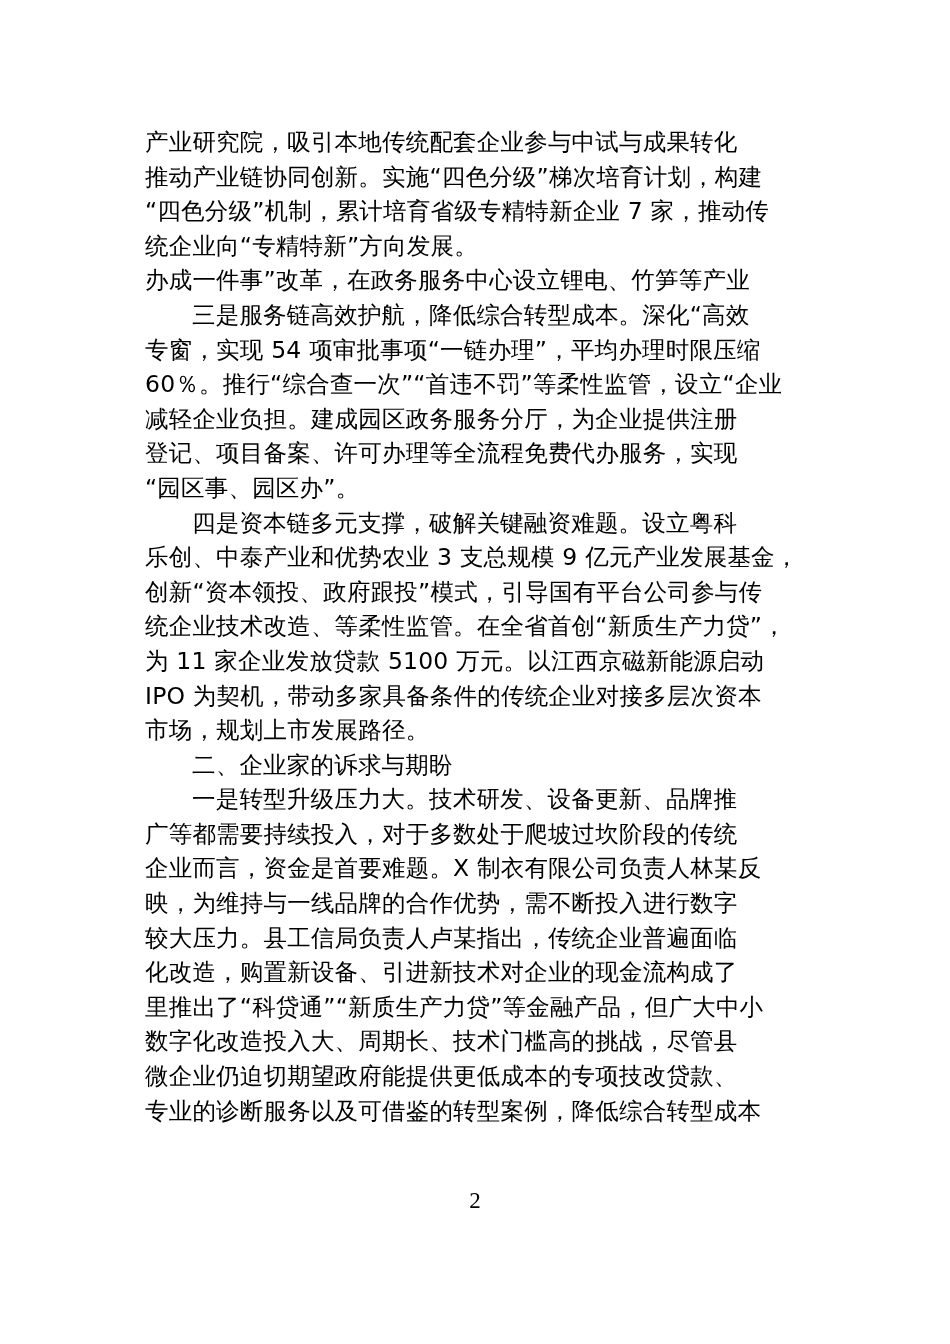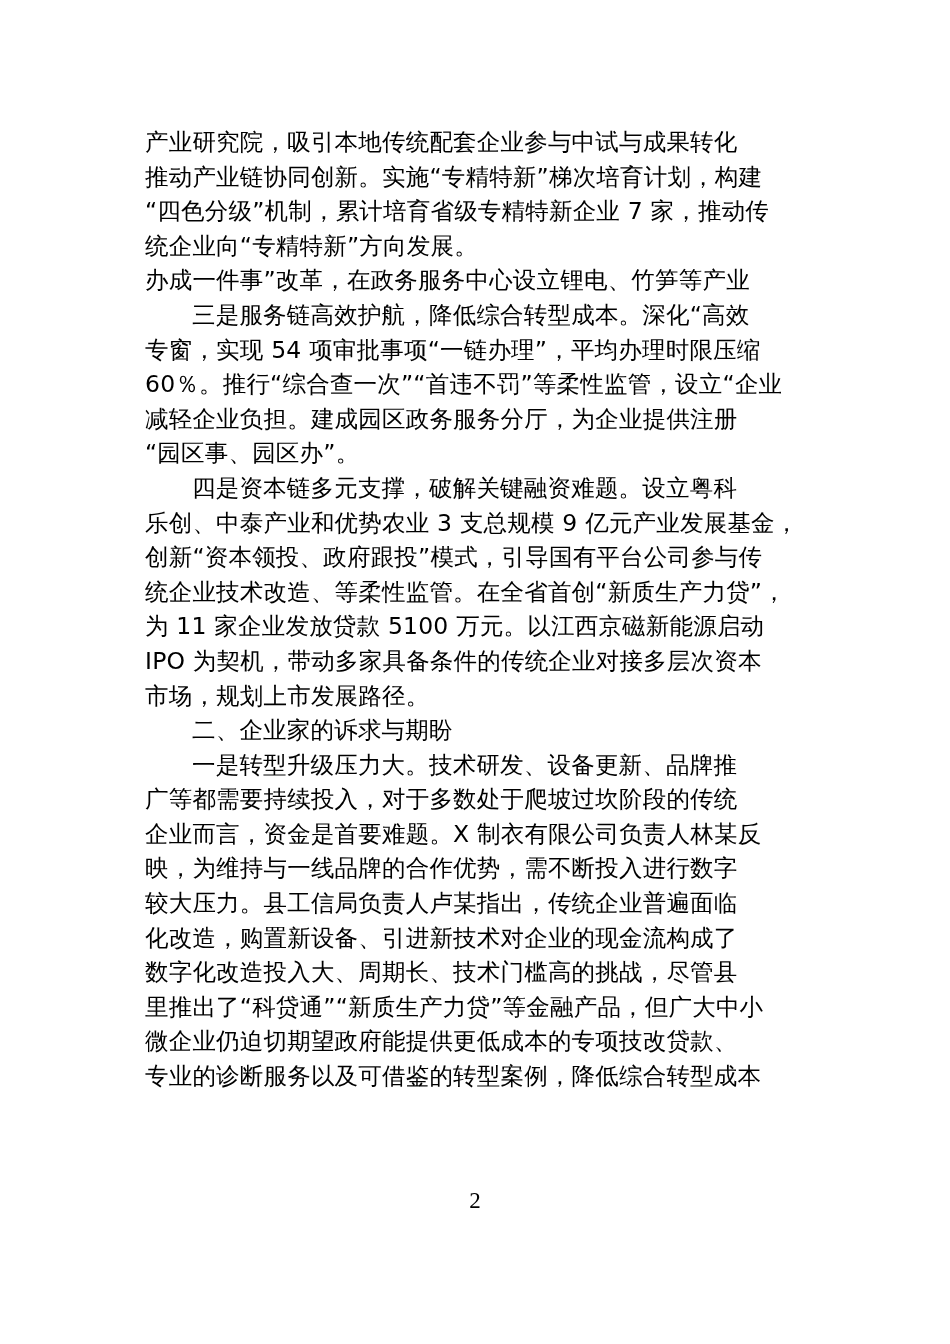--- a/index.html
+++ b/index.html
@@ -48,42 +48,43 @@
       font-family: "Liberation Serif", "DejaVu Serif", serif;
       font-size: 23px;
     }
   </style>
 </head>
 <body>
 
 <div class="page">
   <div class="body-text">
     <div class="line">产业研究院，吸引本地传统配套企业参与中试与成果转化</div>
-    <div class="line">推动产业链协同创新。实施“专精特新”梯次培育计划，构建</div>
+    <div class="line">推动产业链协同创新。实施“四色分级”梯次培育计划，构建</div>
     <div class="line">“四色分级”机制，累计培育省级专精特新企业 7 家，推动传</div>
     <div class="line">统企业向“专精特新”方向发展。</div>
     <div class="line">办成一件事”改革，在政务服务中心设立锂电、竹笋等产业</div>
     <div class="line indent">三是服务链高效护航，降低综合转型成本。深化“高效</div>
     <div class="line">专窗，实现 54 项审批事项“一链办理”，平均办理时限压缩</div>
     <div class="line">60％。推行“综合查一次”“首违不罚”等柔性监管，设立“企业</div>
     <div class="line">减轻企业负担。建成园区政务服务分厅，为企业提供注册</div>
+    <div class="line">登记、项目备案、许可办理等全流程免费代办服务，实现</div>
     <div class="line">“园区事、园区办”。</div>
     <div class="line indent">四是资本链多元支撑，破解关键融资难题。设立粤科</div>
     <div class="line">乐创、中泰产业和优势农业 3 支总规模 9 亿元产业发展基金，</div>
     <div class="line">创新“资本领投、政府跟投”模式，引导国有平台公司参与传</div>
     <div class="line">统企业技术改造、等柔性监管。在全省首创“新质生产力贷”，</div>
     <div class="line">为 11 家企业发放贷款 5100 万元。以江西京磁新能源启动</div>
     <div class="line">IPO 为契机，带动多家具备条件的传统企业对接多层次资本</div>
     <div class="line">市场，规划上市发展路径。</div>
     <div class="line indent">二、企业家的诉求与期盼</div>
     <div class="line indent">一是转型升级压力大。技术研发、设备更新、品牌推</div>
     <div class="line">广等都需要持续投入，对于多数处于爬坡过坎阶段的传统</div>
     <div class="line">企业而言，资金是首要难题。X 制衣有限公司负责人林某反</div>
     <div class="line">映，为维持与一线品牌的合作优势，需不断投入进行数字</div>
     <div class="line">较大压力。县工信局负责人卢某指出，传统企业普遍面临</div>
     <div class="line">化改造，购置新设备、引进新技术对企业的现金流构成了</div>
+    <div class="line">里推出了“科贷通”“新质生产力贷”等金融产品，但广大中小</div>
     <div class="line">数字化改造投入大、周期长、技术门槛高的挑战，尽管县</div>
-    <div class="line">里推出了“科贷通”“新质生产力贷”等金融产品，但广大中小</div>
     <div class="line">微企业仍迫切期望政府能提供更低成本的专项技改贷款、</div>
     <div class="line">专业的诊断服务以及可借鉴的转型案例，降低综合转型成本</div>
   </div>
   <div class="page-number">2</div>
 </div>
 
 </body></html>

